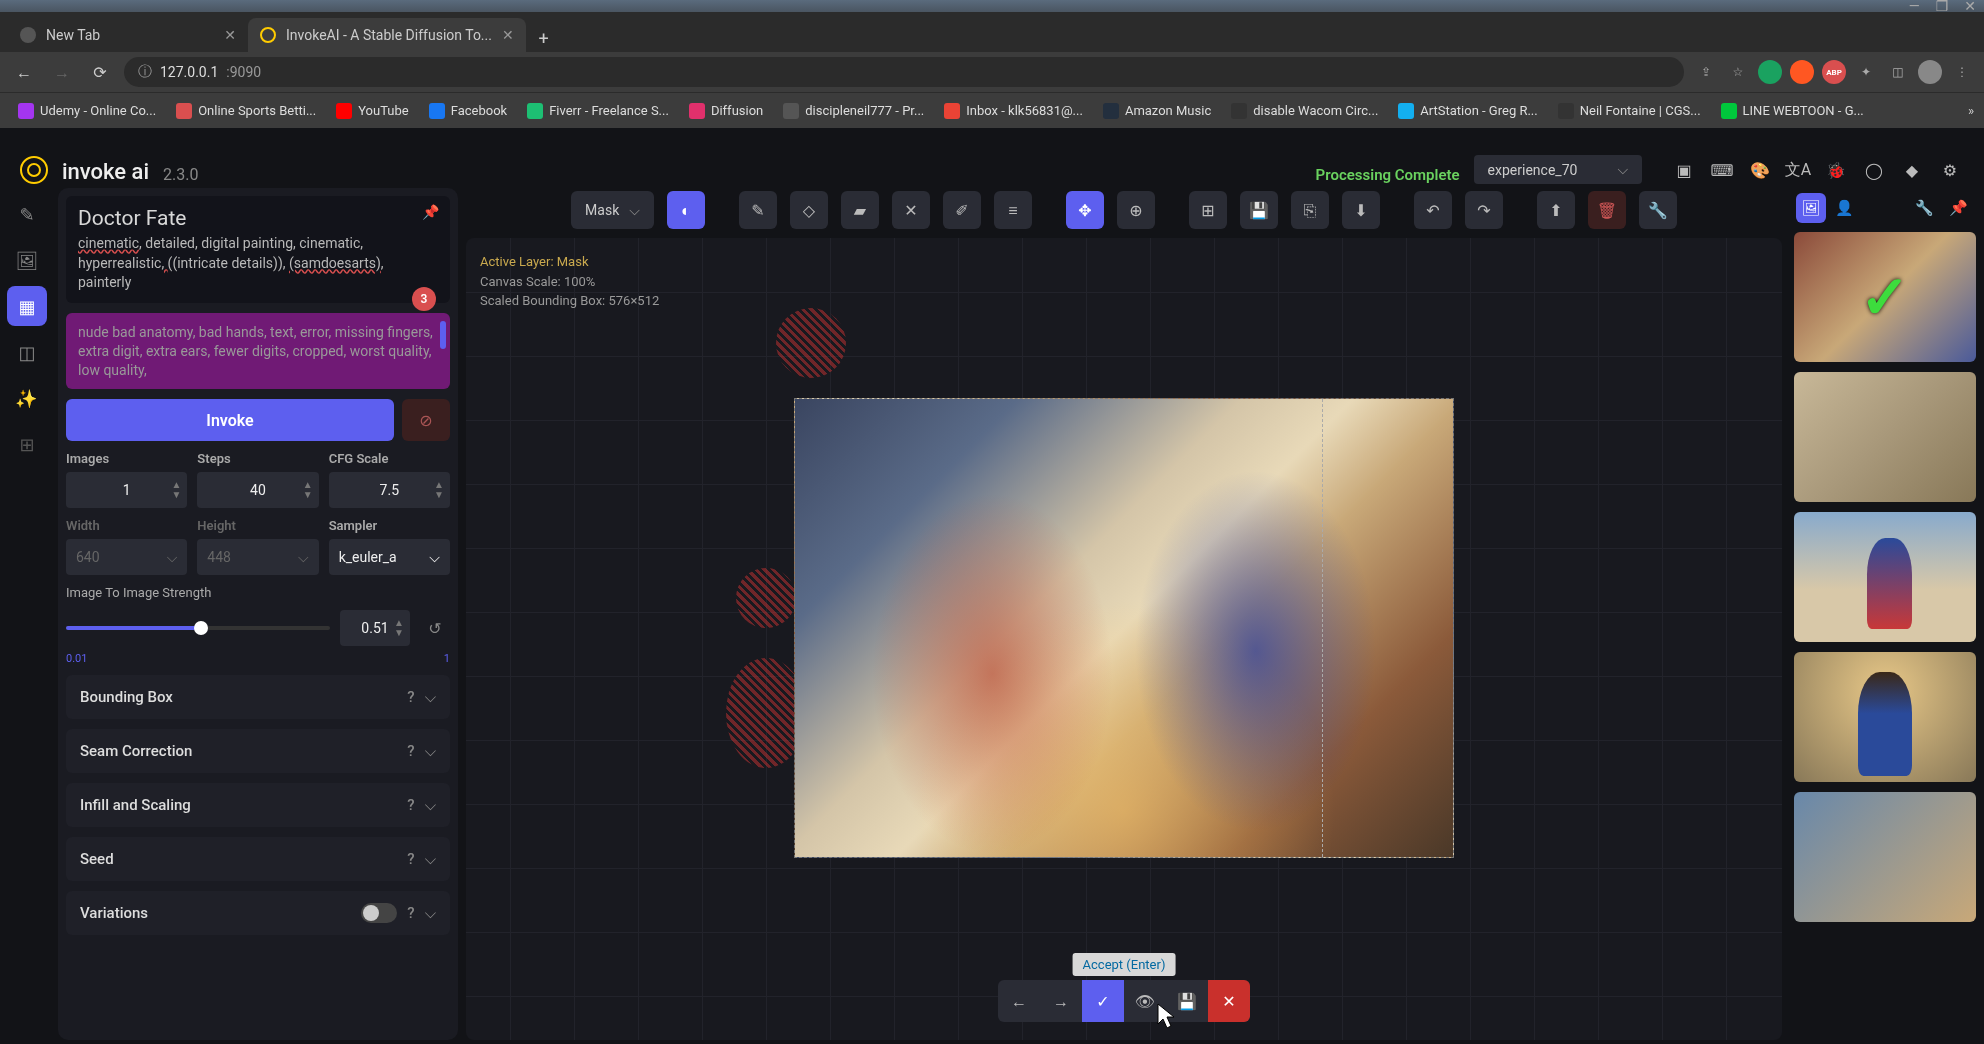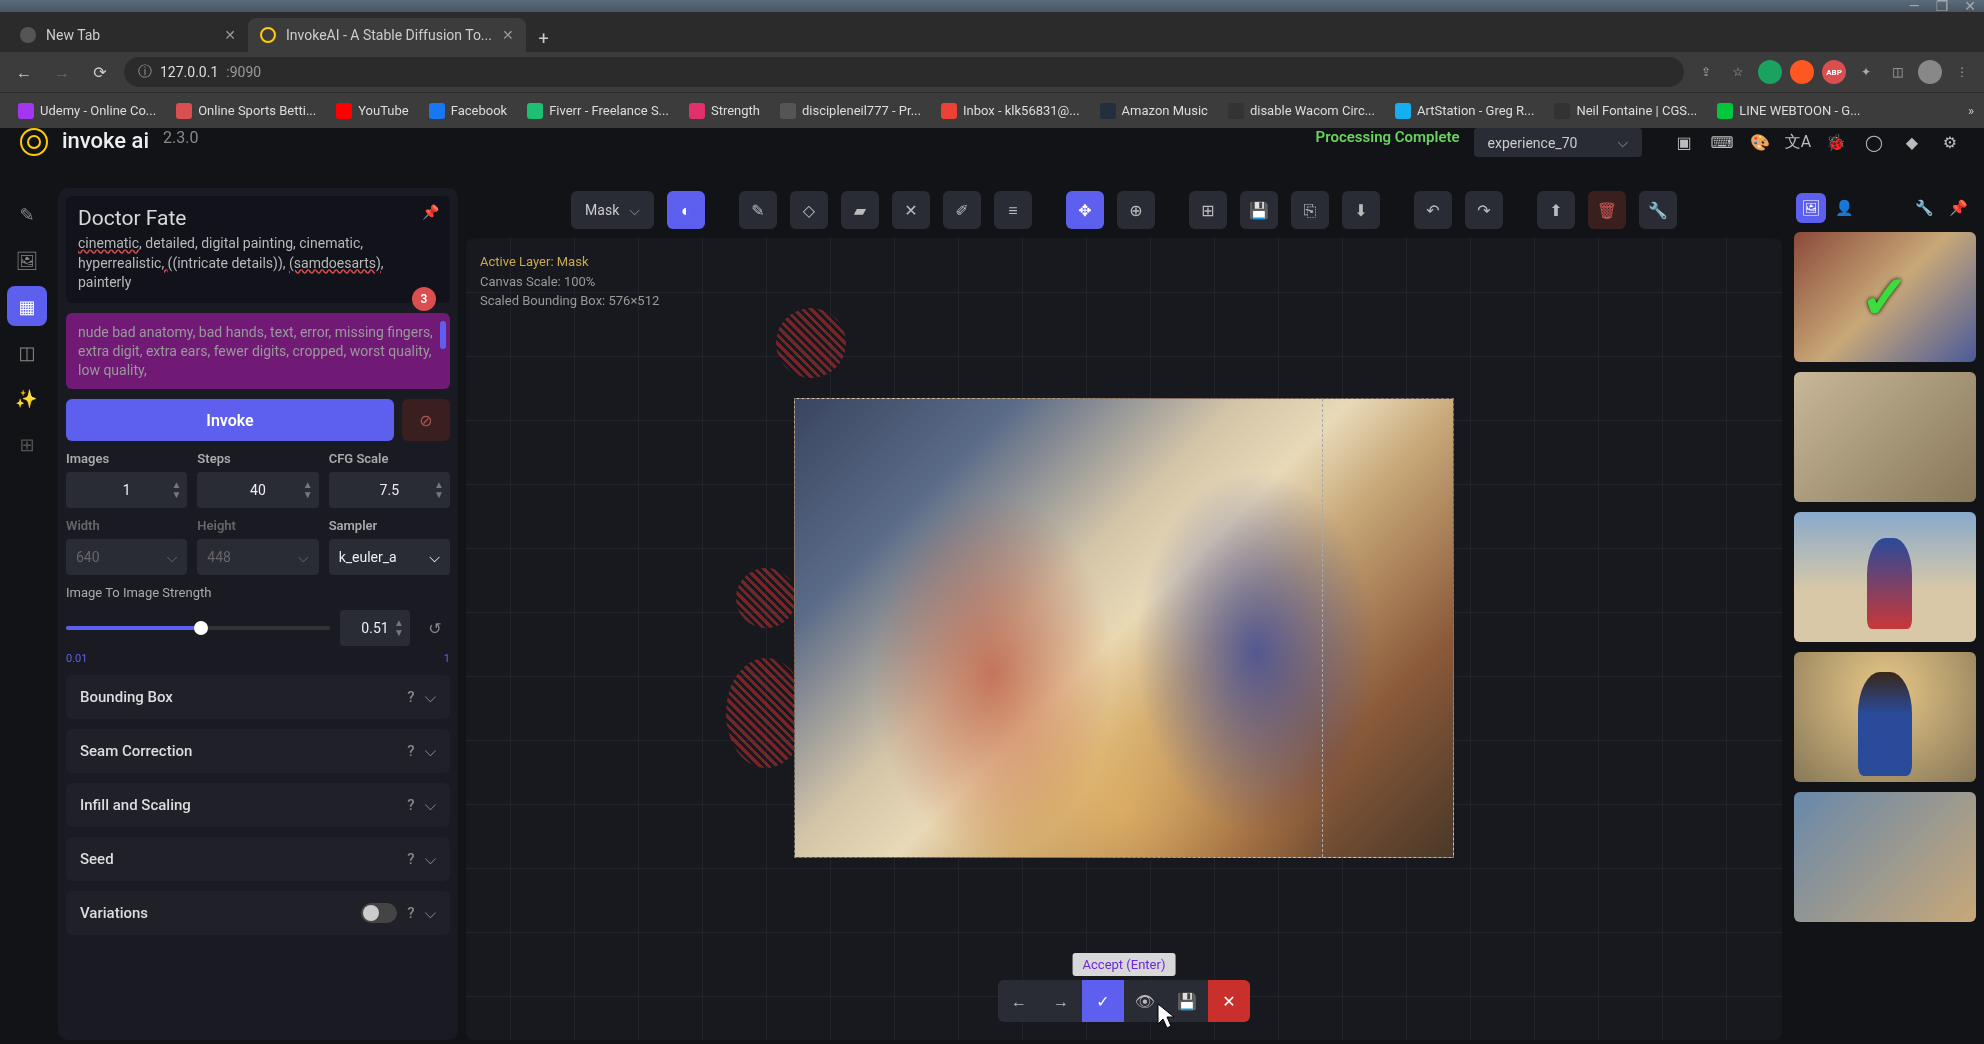--- a/index.html
+++ b/index.html
@@ -18,21 +18,21 @@
 .addrbar{height:40px;background:#3c3c3c;display:flex;align-items:center;padding:0 10px;gap:10px}
 .addrbar .navbtn{width:28px;height:28px;display:flex;align-items:center;justify-content:center;color:#ccc;font-size:16px}
 .addrbar .url{flex:1;height:30px;background:#2b2b2b;border-radius:15px;display:flex;align-items:center;padding:0 14px;gap:8px;color:#999;font-size:14px}
 .addrbar .right-icons{display:flex;gap:8px;align-items:center}
 .addrbar .right-icons .ico{width:24px;height:24px;border-radius:50%;display:flex;align-items:center;justify-content:center;font-size:12px}
 .bookmarks{height:36px;background:#3c3c3c;border-top:1px solid #2b2b2b;display:flex;align-items:center;padding:0 10px;gap:4px;font-size:13px}
 .bkm{display:flex;align-items:center;gap:6px;padding:4px 8px;color:#ddd;white-space:nowrap}
 .bkm .bico{width:16px;height:16px;border-radius:3px;flex-shrink:0}
 
 .app{position:absolute;top:128px;left:0;right:0;bottom:0;background:#121317;display:flex;flex-direction:column}
-.app-header{height:56px;display:flex;align-items:flex-start;padding:0 20px;gap:14px}
+.app-header{height:56px;display:flex;align-items:flex-end;padding:0 20px;gap:14px}
 .logo-ring{width:28px;height:28px;border:2px solid #ffcc00;border-radius:50%;position:relative}
 .logo-ring::after{content:"";position:absolute;inset:5px;border:2px solid #ffcc00;border-radius:50%}
 .app-title{font-size:22px;font-weight:500;color:#eee}
 .app-ver{font-size:16px;color:#888}
 .hdr-spacer{flex:1}
 .status{color:#6AD25F;font-size:15px;font-weight:600}
 .model-sel{background:#2a2c35;padding:6px 14px;border-radius:4px;color:#ccc;font-size:14px;display:flex;align-items:center;gap:40px}
 .hdr-icons{display:flex;gap:10px;margin-left:14px}
 .hdr-icons .h-ico{width:28px;height:28px;display:flex;align-items:center;justify-content:center;color:#bbb;font-size:16px}
 .app-body{flex:1;display:flex;overflow:hidden}
@@ -85,21 +85,21 @@
 .canvas-info .layer{color:#c9a94e}
 .canvas-info .meta{color:#999}
 .gen-image{position:absolute;top:160px;left:50%;transform:translateX(-50%);width:660px;height:460px;border:1px dashed #777;background:linear-gradient(135deg,#3a4560 0%,#5a6b88 20%,#d4c5a8 40%,#e8d9b8 50%,#c8a878 60%,#8b5a3a 80%,#4a3828 100%);position:absolute}
 .gen-image::before{content:"";position:absolute;inset:0;background:radial-gradient(ellipse 200px 300px at 30% 60%,rgba(180,60,40,.6),transparent 60%),radial-gradient(ellipse 200px 300px at 70% 55%,rgba(40,60,160,.7),transparent 60%),radial-gradient(circle at 50% 90%,rgba(255,200,100,.5),transparent 40%)}
 .gen-image::after{content:"";position:absolute;right:0;top:0;bottom:0;width:130px;border-left:1px dashed #aaa}
 .mask-blob{position:absolute;border-radius:50%;background:repeating-linear-gradient(45deg,rgba(200,50,50,.5) 0 3px,transparent 3px 6px)}
 .stage-toolbar{position:absolute;bottom:18px;left:50%;transform:translateX(-50%);display:flex;background:#2a2c35;border-radius:6px;overflow:hidden}
 .stage-toolbar .st-btn{width:42px;height:42px;display:flex;align-items:center;justify-content:center;color:#bbb;font-size:16px}
 .stage-toolbar .st-btn.accept{background:#5d5fef;color:#fff}
 .stage-toolbar .st-btn.reject{background:#c9302c;color:#fff}
-.tooltip{position:absolute;bottom:64px;left:50%;transform:translateX(-50%);background:#d8d8d8;color:#6d28d9;font-size:13px;padding:4px 10px;border-radius:3px}
+.tooltip{position:absolute;bottom:64px;left:50%;transform:translateX(-50%);background:#d8d8d8;color:#0369a1;font-size:13px;padding:4px 10px;border-radius:3px}
 .cursor{position:absolute;width:24px;height:30px;pointer-events:none}
 
 .gallery{width:190px;margin:4px;display:flex;flex-direction:column}
 .gal-hdr{height:40px;display:flex;align-items:center;justify-content:space-between;padding:0 6px}
 .gal-hdr .g-ico{width:30px;height:30px;border-radius:6px;display:flex;align-items:center;justify-content:center;color:#aaa;font-size:15px}
 .gal-hdr .g-ico.active{background:#5d5fef;color:#fff}
 .gal-hdr .g-left,.gal-hdr .g-right{display:flex;gap:4px}
 .thumbs{flex:1;display:flex;flex-direction:column;gap:10px;padding:4px;overflow:hidden}
 .thumb{width:100%;aspect-ratio:1.4;border-radius:6px;background:#333;position:relative;overflow:hidden}
 .thumb .chk{position:absolute;inset:0;display:flex;align-items:center;justify-content:center;font-size:60px;color:#3ddc3d;font-weight:bold;text-shadow:0 0 4px #000}
@@ -163,21 +163,21 @@
     <div class="bkm">
       <div class="bico" style="background: rgb(24, 119, 242);"></div>
       <span>Facebook</span>
     </div>
     <div class="bkm">
       <div class="bico" style="background: rgb(29, 191, 115);"></div>
       <span>Fiverr - Freelance S...</span>
     </div>
     <div class="bkm">
       <div class="bico" style="background: rgb(225, 48, 108);"></div>
-      <span>Strength</span>
+      <span>Diffusion</span>
     </div>
     <div class="bkm">
       <div class="bico" style="background: rgb(85, 85, 85);"></div>
       <span>discipleneil777 - Pr...</span>
     </div>
     <div class="bkm">
       <div class="bico" style="background: rgb(234, 67, 53);"></div>
       <span>Inbox - klk56831@...</span>
     </div>
     <div class="bkm">

